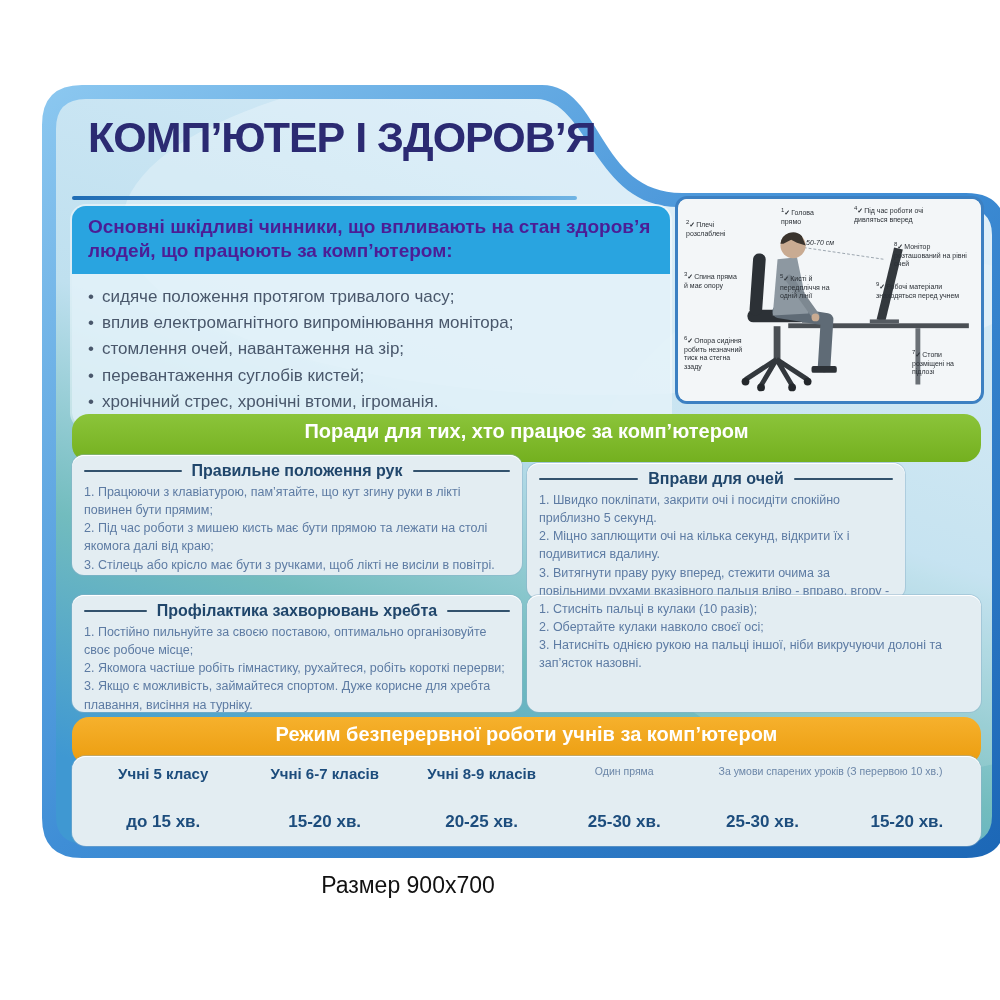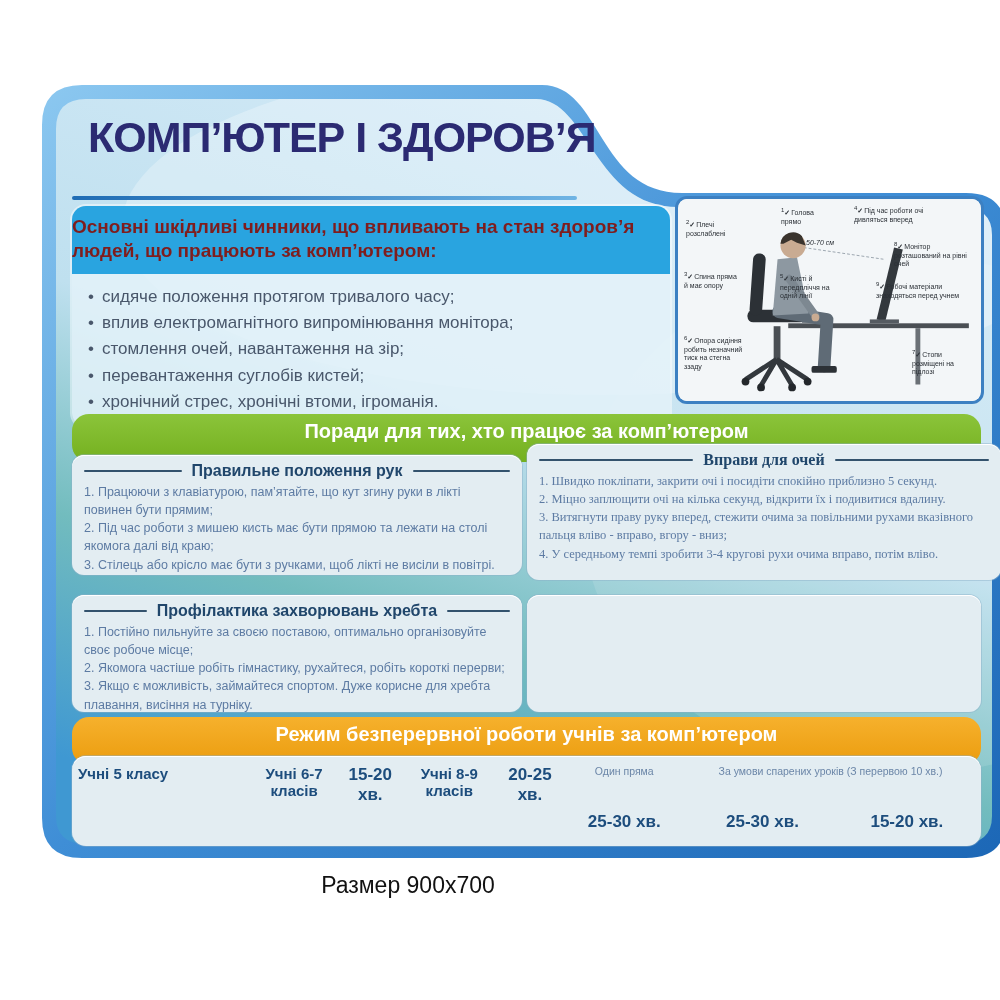--- a/index.html
+++ b/index.html
@@ -8,22 +8,22 @@
   .frame{position:absolute;left:0;top:0;width:964px;height:773px;}
 
   .title{position:absolute;left:46px;top:28px;margin:0;font-size:43px;font-weight:bold;
          color:#2b2a72;letter-spacing:-1px;white-space:nowrap;}
   .divider{position:absolute;left:30px;top:111px;width:505px;height:4px;border-radius:2px;
            background:linear-gradient(to right,#1f6cb4,#6fb4e4);}
 
   
   .factors{position:absolute;left:30px;top:121px;width:598px;border-radius:14px;
            box-shadow:0 0 0 2px rgba(255,255,255,0.45);overflow:hidden;}
-  .factors-head{background:#29a4e0;color:#7f1d1d;font-weight:bold;font-size:19px;line-height:1.28;
-                padding:9px 0 10px;}
+  .factors-head{background:#29a4e0;color:#4c1d95;font-weight:bold;font-size:19px;line-height:1.28;
+                padding:9px 16px 10px;}
   .factors-list{margin:0;padding:10px 14px 12px 14px;list-style:none;background:rgba(228,242,249,0.85);}
   .factors-list li{font-size:17px;line-height:1.55;color:#49576b;padding-left:16px;position:relative;}
   .factors-list li::before{content:'•';position:absolute;left:2px;color:#49576b;}
 
   
   .ergo{position:absolute;left:633px;top:111px;width:309px;height:208px;background:#f3f6f8;
         border:3px solid #3c80c2;border-radius:12px;overflow:hidden;box-sizing:border-box;}
   .ergo-art{position:absolute;left:0;top:0;width:100%;height:100%;}
   .lbl{position:absolute;font-size:7px;line-height:1.2;color:#2a2f35;}
   .lbl sup{font-size:6px;}
@@ -41,32 +41,32 @@
 
   .banner{position:absolute;left:30px;width:909px;height:48px;border-radius:17px;color:#fff;
           font-weight:bold;font-size:20px;text-align:center;line-height:35px;}
   .banner.green{top:329px;background:linear-gradient(#8bc43a,#74b01f);}
   .banner.orange{top:632px;background:linear-gradient(#f6b12d,#eb9c0e);}
 
   .card{position:absolute;background:#e3edf2;border-radius:12px;box-shadow:inset 0 1px 0 #ffffff,0 0 0 1px rgba(140,175,200,0.45);
         box-sizing:border-box;padding:5px 12px;}
   .c1{left:30px;top:370px;width:450px;height:120px;}
   .c2{left:30px;top:510px;width:450px;height:117px;}
-  .c3{left:485px;top:359px;width:474px;height:136px;font-family:Liberation Serif, serif;}
+  .c3{left:485px;top:378px;width:378px;height:136px;}
   .c4{left:485px;top:510px;width:454px;height:117px;}
   .sec-title{display:flex;align-items:center;gap:10px;font-weight:bold;font-size:16px;color:#20466b;margin:2px 0 3px;}
   .sec-title::before,.sec-title::after{content:'';flex:1;height:2px;background:#33526d;border-radius:1px;}
   .card ol{margin:0;padding:0;list-style:none;}
   .card li{font-size:12.5px;line-height:1.45;color:#5d7ba3;}
 
   
   .schedule{position:absolute;left:30px;top:671px;width:909px;height:90px;background:#e3edf2;border-radius:14px;
             box-shadow:inset 0 1px 0 #ffffff,0 0 0 1px rgba(140,175,200,0.45);box-sizing:border-box;
             display:grid;grid-template-columns:19% 17% 18% 46%;padding:9px 6px 10px;}
-  .scol{display:flex;flex-direction:row;justify-content:space-between;text-align:center;}
+  .scol{display:flex;flex-direction:column;justify-content:space-between;text-align:center;}
   .scol .h{font-weight:bold;font-size:15px;color:#1d4d7d;}
   .scol .v{font-weight:bold;font-size:17px;color:#1d4d7d;padding-bottom:4px;}
   .sgroup{display:flex;flex-direction:column;justify-content:space-between;text-align:center;}
   .sgroup .h{font-weight:bold;font-size:15px;color:#1d4d7d;}
   .subrow{display:grid;grid-template-columns:30% 70%;}
   .subrow .sub{font-size:10.5px;color:#6b86a8;}
   .valrow{display:grid;grid-template-columns:30% 37% 33%;}
   .valrow .v{font-weight:bold;font-size:17px;color:#1d4d7d;padding-bottom:4px;}
 
   .caption{position:absolute;left:0;top:872px;width:816px;text-align:center;font-size:23px;color:#111;}
@@ -176,27 +176,33 @@
     <div class="sec-title">Вправи для очей</div>
     <ol>
       <li>1. Швидко покліпати, закрити очі і посидіти спокійно приблизно 5 секунд.</li>
       <li>2. Міцно заплющити очі на кілька секунд, відкрити їх і подивитися вдалину.</li>
       <li>3. Витягнути праву руку вперед, стежити очима за повільними рухами вказівного пальця вліво - вправо, вгору - вниз;</li>
       <li>4. У середньому темпі зробити 3-4 кругові рухи очима вправо, потім вліво.</li>
     </ol>
   </section>
 
   <section class="card c4">
+    <ol>
+      <li>1. Стисніть пальці в кулаки (10 разів);</li>
+      <li>2. Обертайте кулаки навколо своєї осі;</li>
+      <li>3. Натисніть однією рукою на пальці іншої, ніби викручуючи долоні та зап’ясток назовні.</li>
+    </ol>
   </section>
 
   <div class="banner orange">Режим безперервної роботи учнів за комп’ютером</div>
 
   <section class="schedule">
     <div class="scol">
       <div class="h">Учні 5 класу</div>
+      <div class="v">до 15 хв.</div>
     </div>
     <div class="scol">
       <div class="h">Учні 6-7 класів</div>
       <div class="v">15-20 хв.</div>
     </div>
     <div class="scol">
       <div class="h">Учні 8-9 класів</div>
       <div class="v">20-25 хв.</div>
     </div>
     <div class="sgroup">

